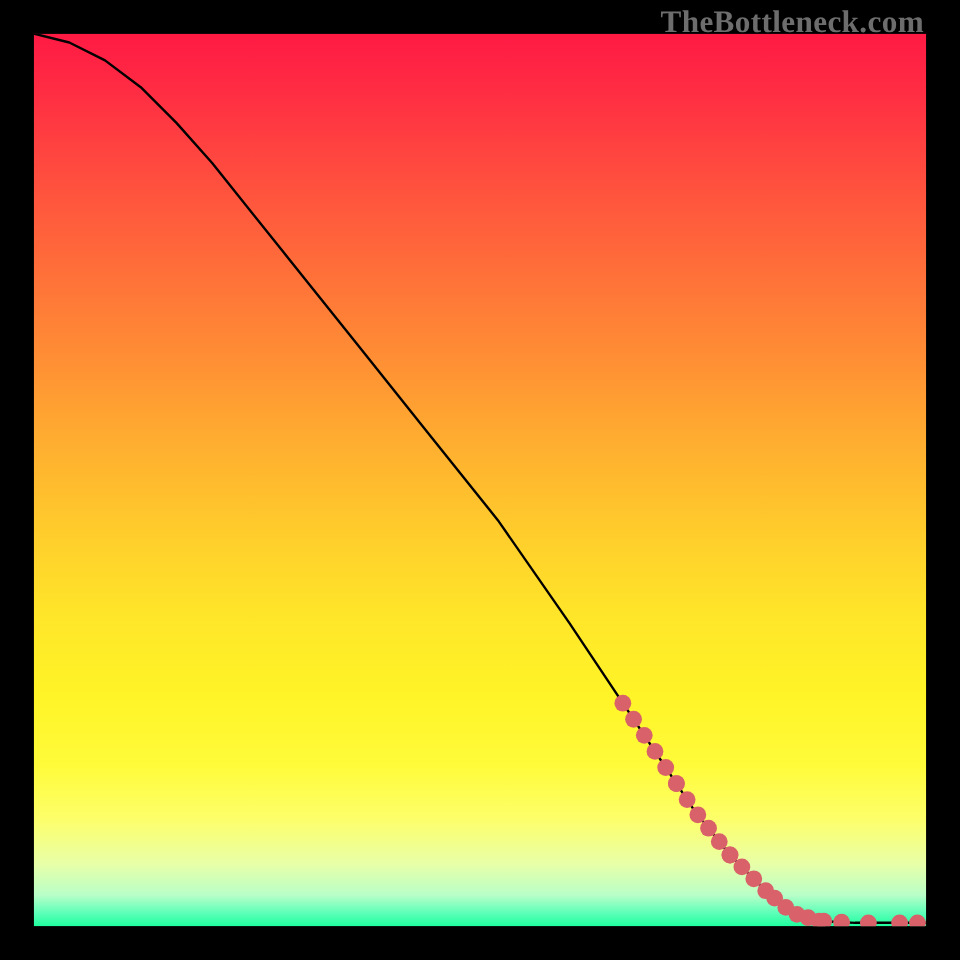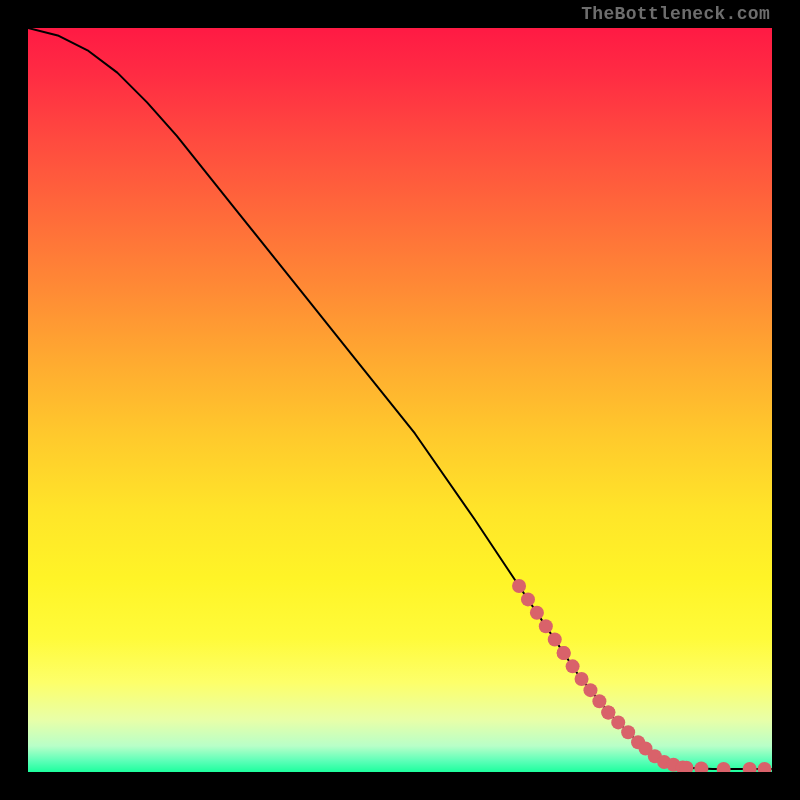--- a/index.html
+++ b/index.html
@@ -15,22 +15,22 @@
     left: 28px;
     top: 28px;
     width: 744px;
     height: 744px;
     overflow: hidden;
   }
   .watermark {
     position: absolute;
     top: 4px;
     right: 30px;
-    font-family: Liberation Mono, monospace;
-    font-size: 18px;
+    font-family: Liberation Serif, serif;
+    font-size: 26px;
     font-weight: 600;
     color: #6d6d6d;
     letter-spacing: 0.3px;
     z-index: 5;
   }
   svg.chart-svg {
     position: absolute;
     left: 0; top: 0;
     width: 744px;
     height: 744px;

